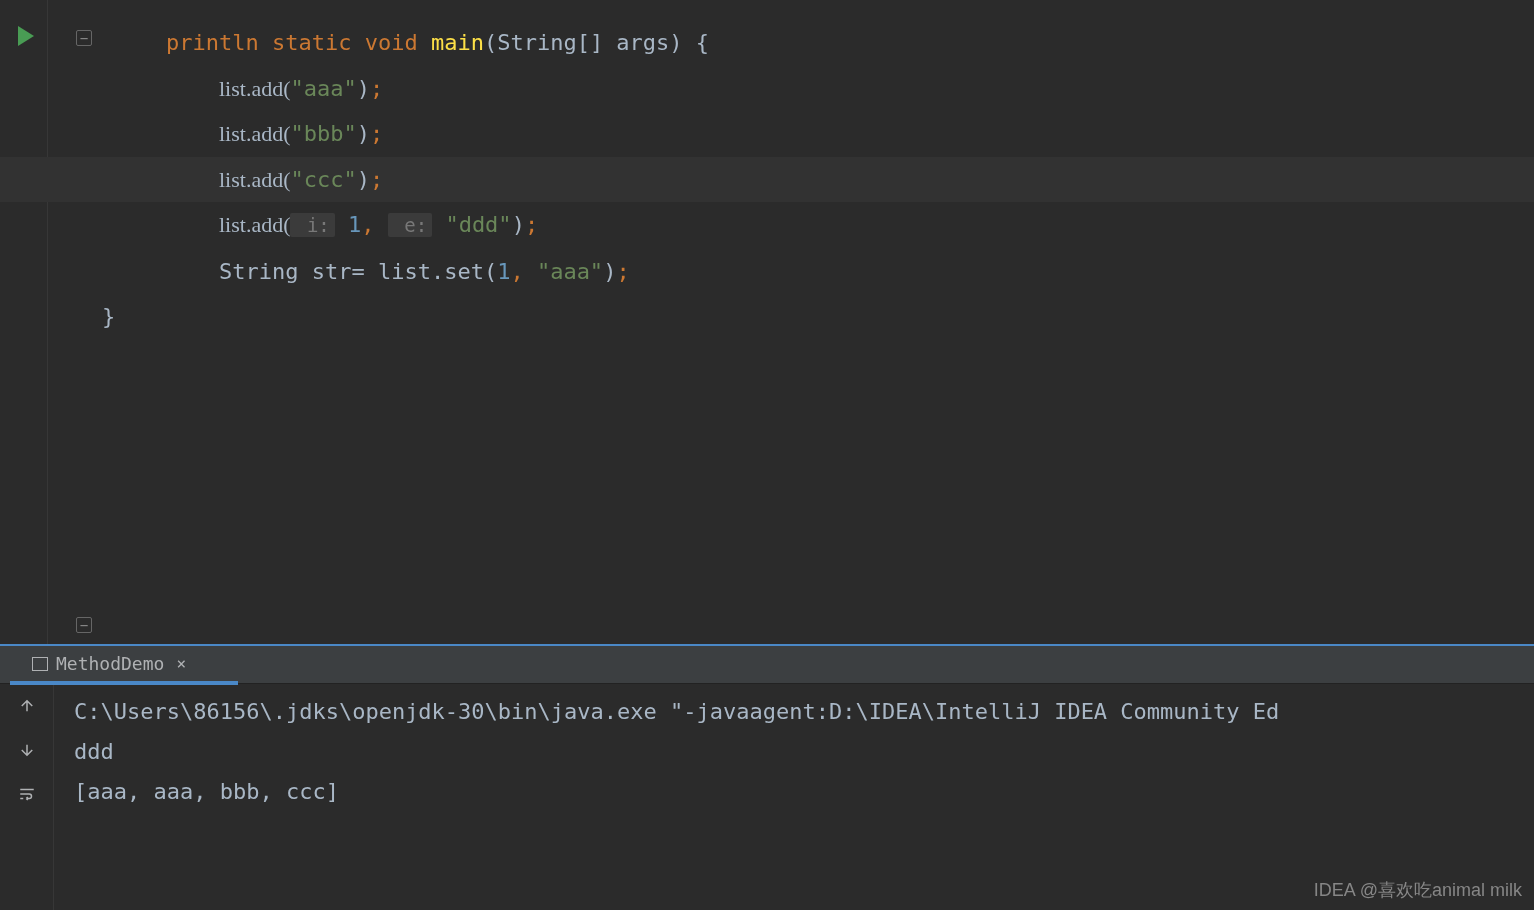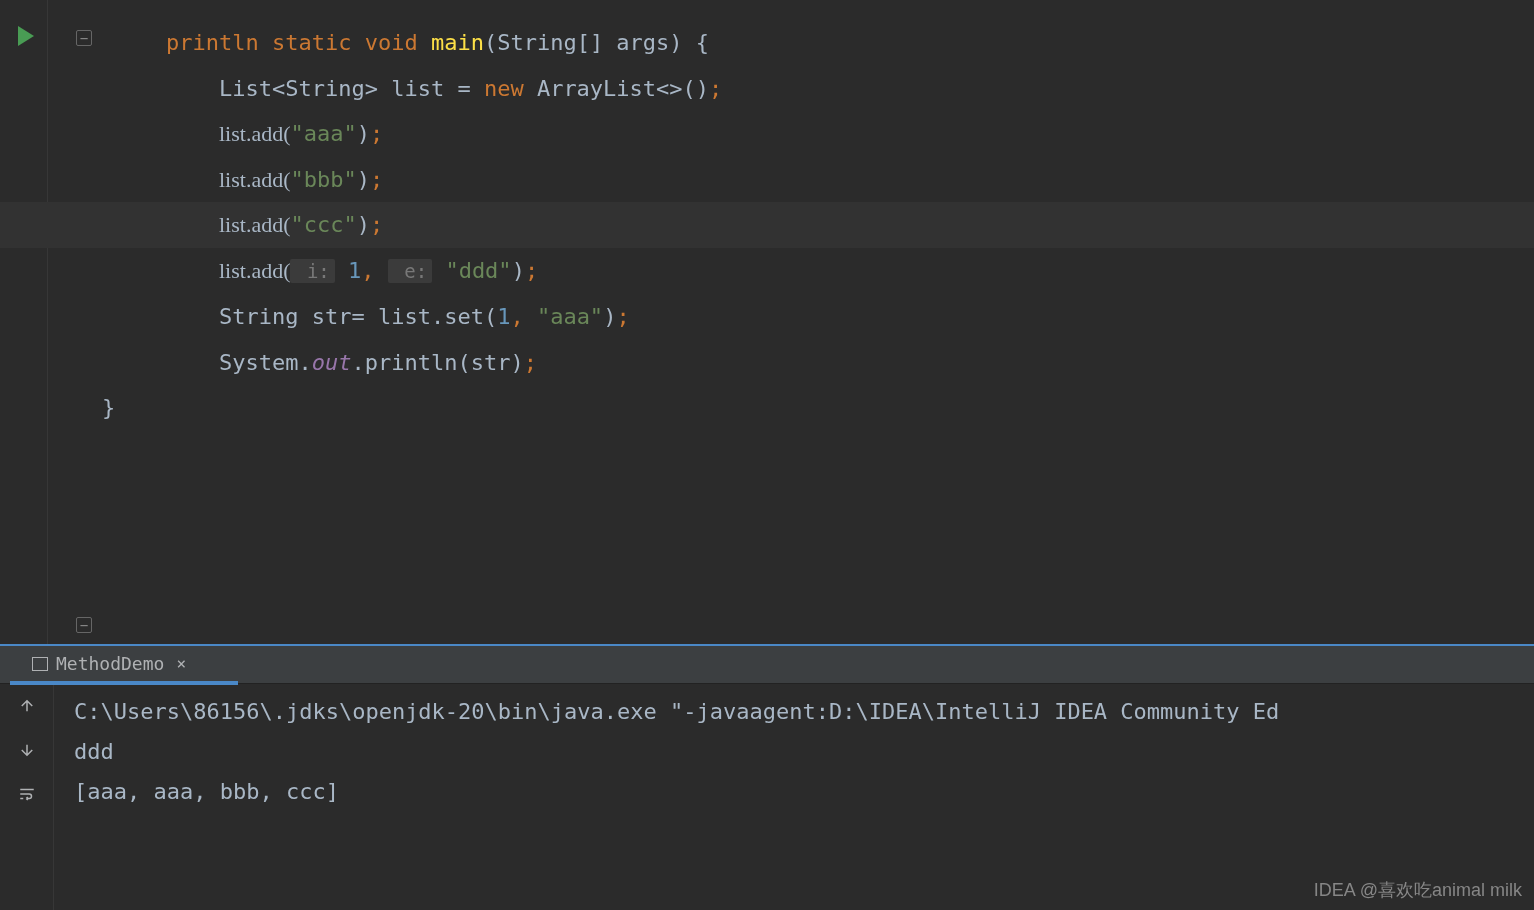--- a/index.html
+++ b/index.html
@@ -179,31 +179,29 @@
 <div class="editor-container">
   <div class="gutter">
     <div class="gutter-run-icon"></div>
   </div>
   <div class="fold-column">
     <div class="fold-icon top">−</div>
     <div class="fold-icon bottom">−</div>
   </div>
   <div class="code-area">
     <div class="code-line"><span class="kw-public">println</span> <span class="kw-static">static</span> <span class="kw-void">void</span> <span class="method-name">main</span><span class="bracket">(String[] args) {</span></div>
-    <div class="code-line">    <span class="type">List&lt;String&gt; list = </span><span class="kw-new">new</span><span class="type"> ArrayList&lt;&gt;()</span><span class="semicolon">;</span></div>
     <div class="code-line"></div>
     <div class="code-line">    <span class="var-name">list.add(</span><span class="str-lit">"aaa"</span><span class="bracket">)</span><span class="semicolon">;</span></div>
     <div class="code-line">    <span class="var-name">list.add(</span><span class="str-lit">"bbb"</span><span class="bracket">)</span><span class="semicolon">;</span></div>
     <div class="code-line highlighted">    <span class="var-name">list.add(</span><span class="str-lit">"ccc"</span><span class="bracket">)</span><span class="semicolon">;</span></div>
     <div class="code-line"></div>
     <div class="code-line">    <span class="var-name">list.add(</span><span class="hint-box"> i:</span><span class="num-lit"> 1</span><span class="comma">,</span> <span class="hint-box"> e:</span><span class="str-lit"> "ddd"</span><span class="bracket">)</span><span class="semicolon">;</span></div>
     <div class="code-line"></div>
     <div class="code-line"></div>
     <div class="code-line">    <span class="type">String str= list.set(</span><span class="num-lit">1</span><span class="comma">, </span><span class="str-lit">"aaa"</span><span class="bracket">)</span><span class="semicolon">;</span></div>
-    <div class="code-line">    <span class="type">System.</span><span class="static-field">out</span><span class="type">.println(str)</span><span class="semicolon">;</span></div>
     <div class="code-line" style="margin-left:-64px;"><span class="bracket">}</span></div>
   </div>
 </div>
 
 <div class="run-panel">
   <div class="run-tab-bar">
     <div class="tab-top-highlight"></div>
     <span class="tab-icon"></span>
     <span class="tab-name">MethodDemo</span>
     <span class="tab-close">×</span>
@@ -220,19 +218,19 @@
         <svg width="18" height="18" viewBox="0 0 24 24" fill="none" stroke="#afb1b3" stroke-width="2">
             <path d="M12 5v14M5 12l7 7 7-7"></path>
           </svg>
       </div>
       <div class="toolbar-btn">
         <svg width="20" height="18" viewBox="0 0 24 24" fill="none" stroke="#afb1b3" stroke-width="2">
             <path d="M3 6h18M3 12h12a3 3 0 0 1 0 6h-4m0 0 2-2m-2 2 2 2M3 18h4"></path>
           </svg>
       </div>
     </div>
-    <div class="console"><span>C:\Users\86156\.jdks\openjdk-20\bin\java.exe "-javaagent:D:\IDEA\IntelliJ IDEA Community Ed</span>
+    <div class="console"><span>C:\Users\86156\.jdks\openjdk-30\bin\java.exe "-javaagent:D:\IDEA\IntelliJ IDEA Community Ed</span>
 <span>ddd</span>
 <span>[aaa, aaa, bbb, ccc]</span></div>
   </div>
 </div>
 
 <div class="watermark">IDEA @喜欢吃animal milk</div>
 
 </body></html>

